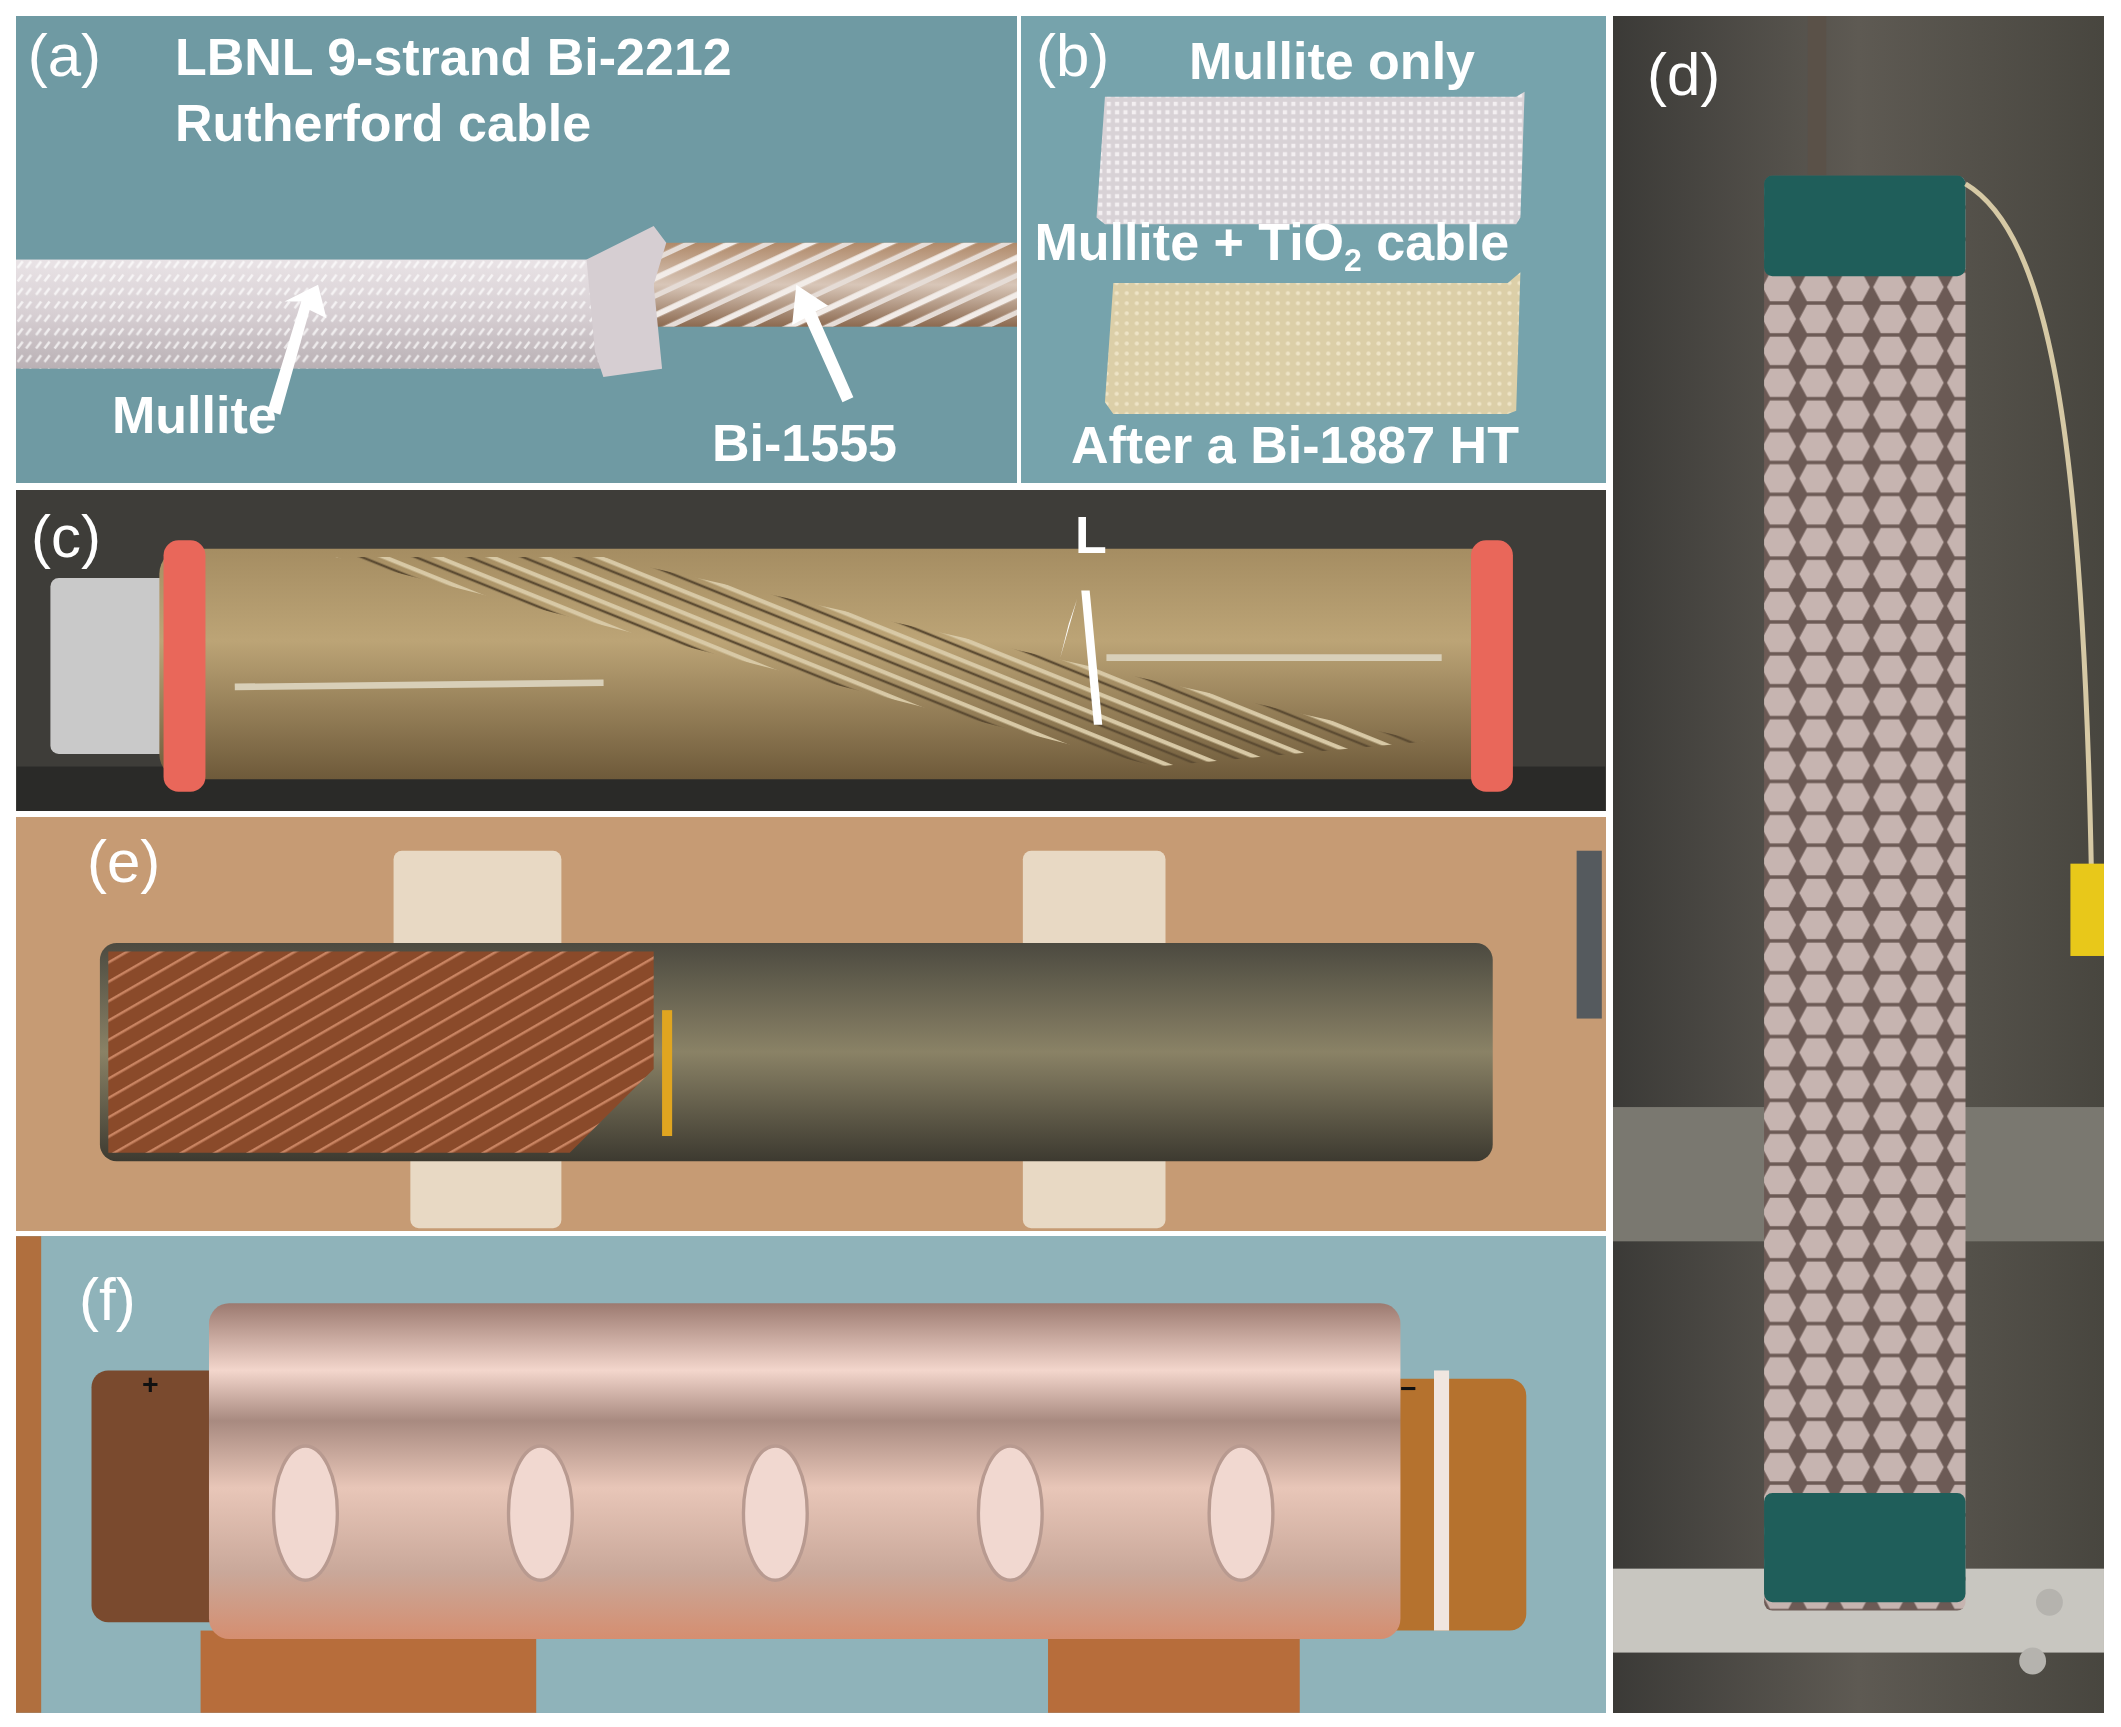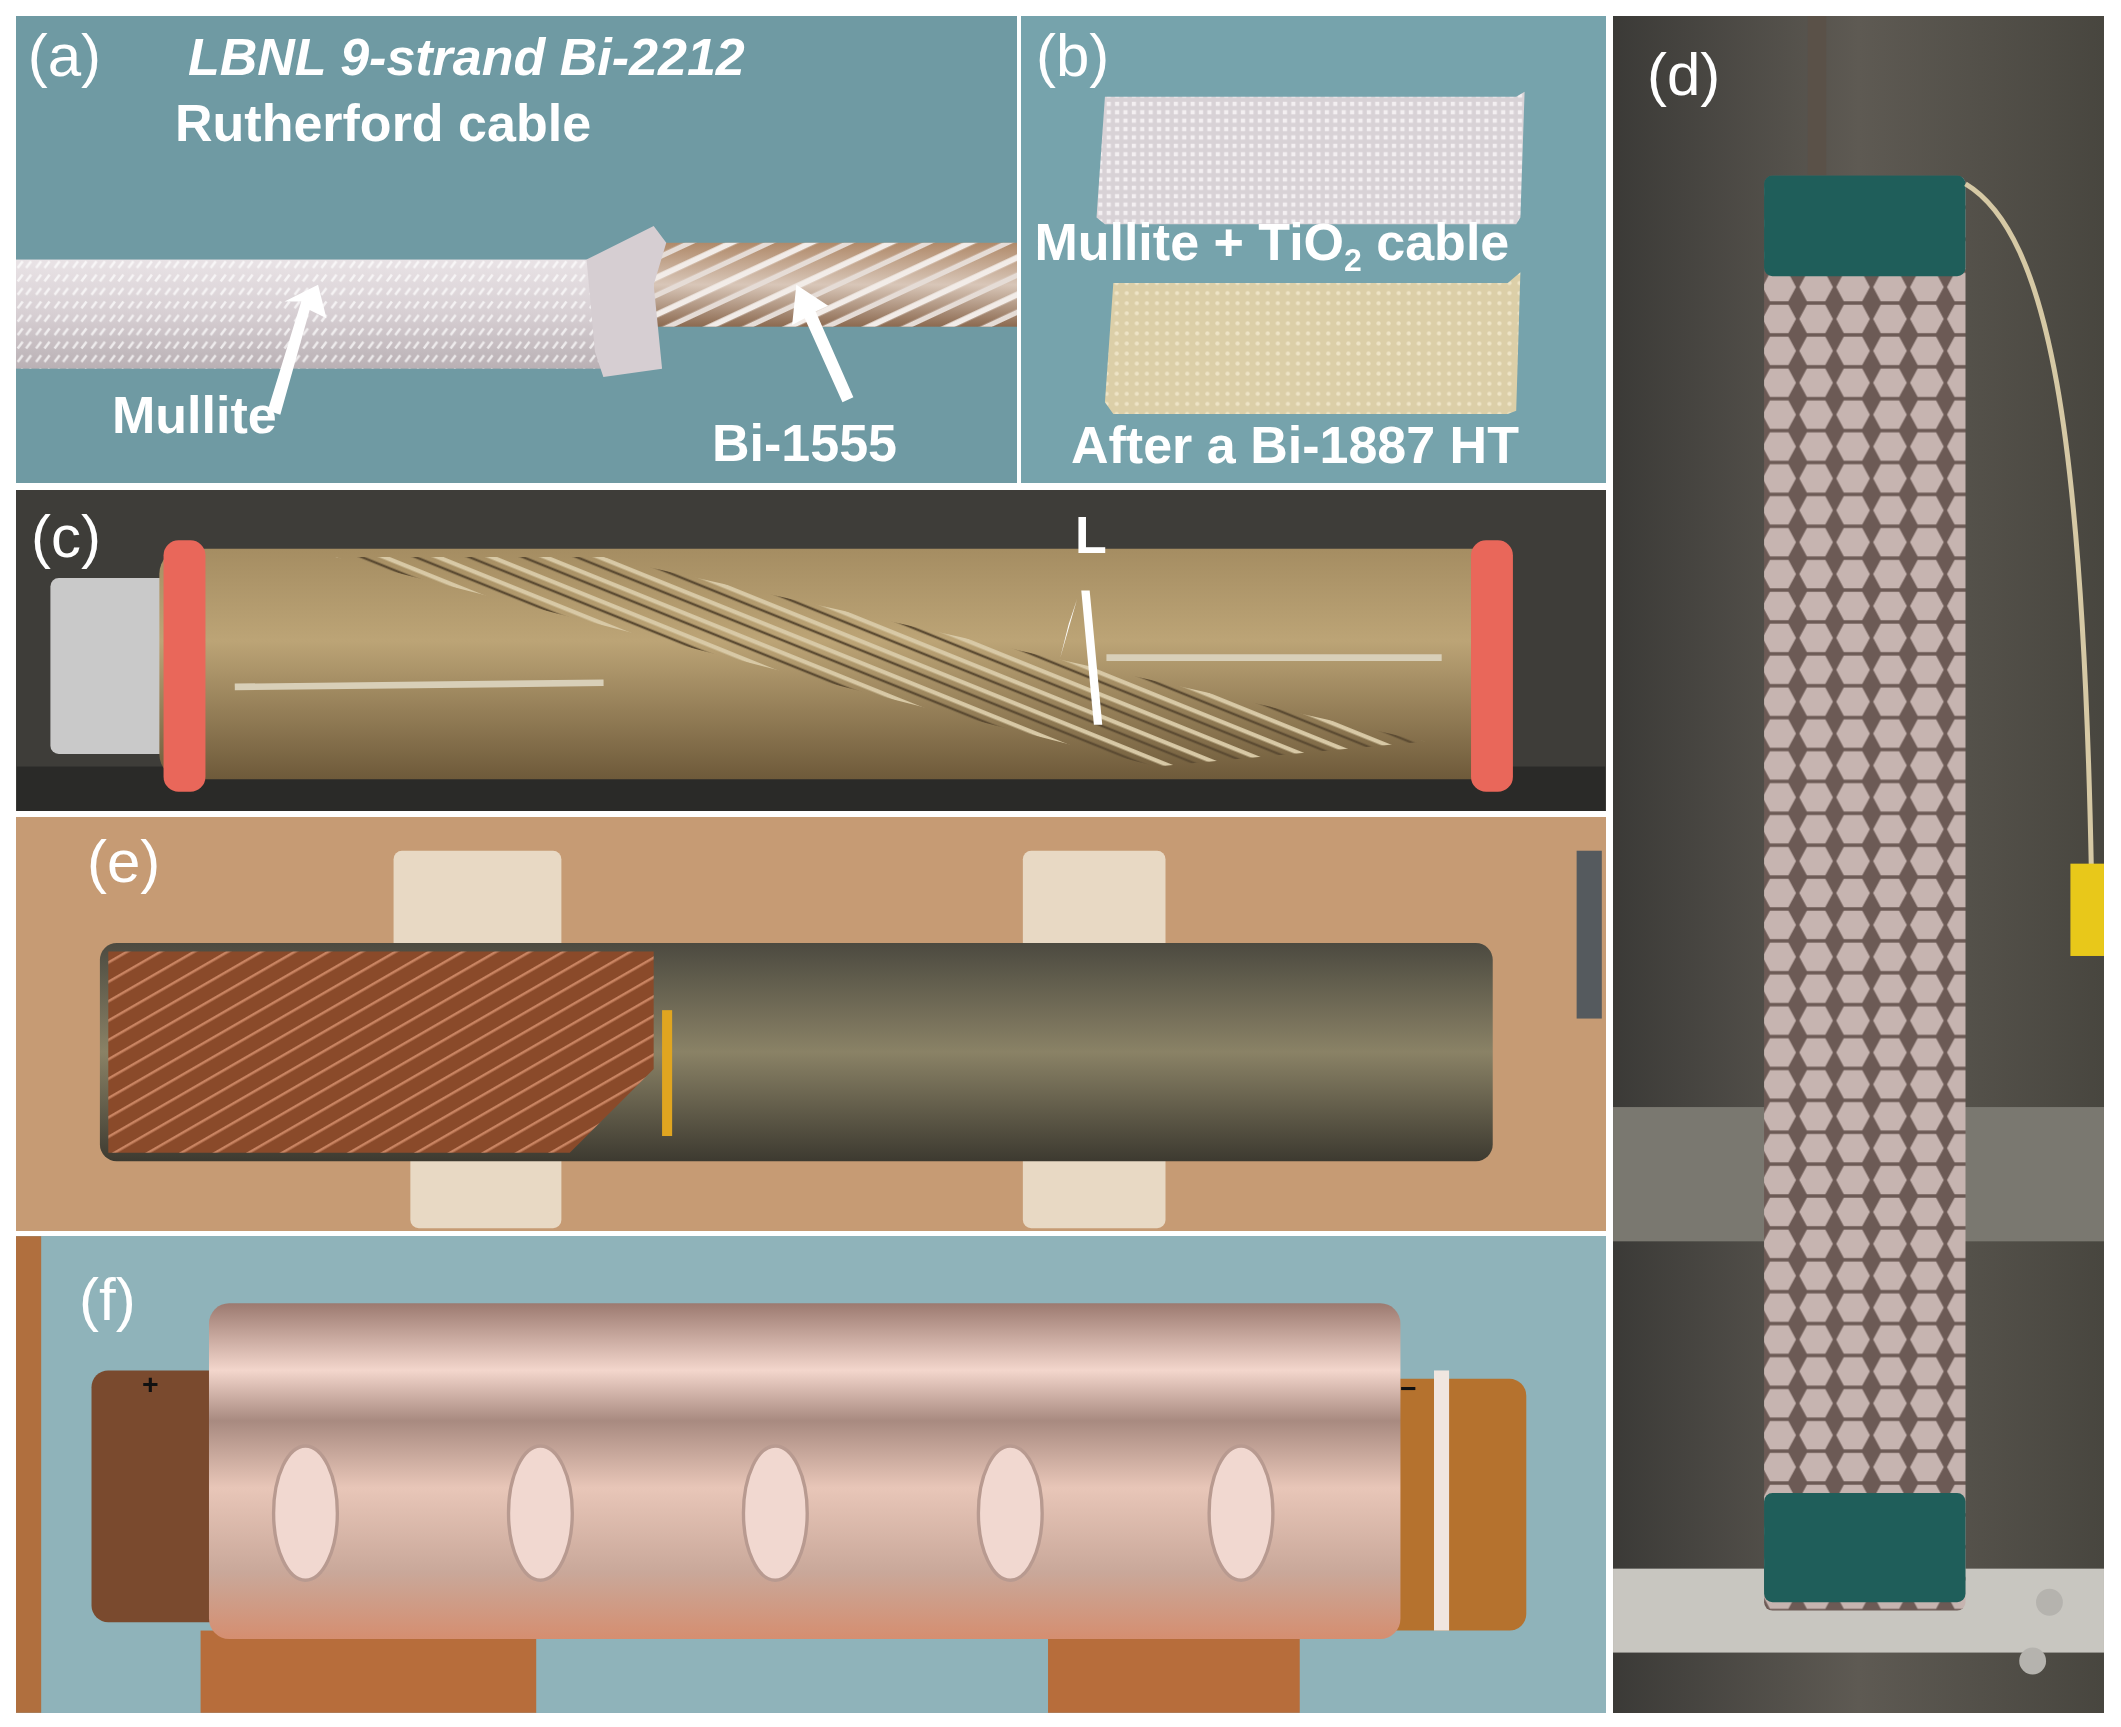--- a/index.html
+++ b/index.html
@@ -52,21 +52,21 @@
 
     <rect x="0" y="290" width="760" height="130" fill="url(#mulG)"></rect>
     <rect x="0" y="290" width="760" height="130" fill="url(#weave)"></rect>
 
     <polygon points="680,290 760,250 775,270 760,320 770,420 700,430 690,400" fill="#d6ced2"></polygon>
 
     <polygon points="300,470 340,340 320,340 360,320 370,360 350,350 315,475" fill="#ffffff"></polygon>
     <polygon points="985,460 940,360 925,368 930,320 968,345 953,352 998,454" fill="#ffffff"></polygon>
   </svg>
   <div class="lbl plabel" style="left:11.7px; top:10px;">(a)</div>
-  <div class="lbl cap" style="left:172px; top:15px;font-style:italic;">LBNL 9-strand Bi-2212</div>
+  <div class="lbl cap" style="left:159px; top:15px;">LBNL 9-strand Bi-2212</div>
   <div class="lbl cap" style="left:159px; top:81px;">Rutherford cable</div>
   <div class="lbl cap" style="left:80px; top:373px;margin-left:16px;">Mullite</div>
   <div class="lbl cap" style="left:696px; top:401px;">Bi-1555</div>
 </div>
 
 <div id="pb" class="panel">
   <svg width="585" height="467" viewBox="0 0 697 556">
     <defs>
       <pattern id="grid1" width="10" height="10" patternUnits="userSpaceOnUse">
         <rect width="10" height="10" fill="#d8d2d6"></rect>
@@ -74,20 +74,21 @@
       </pattern>
       <pattern id="grid2" width="12" height="12" patternUnits="userSpaceOnUse">
         <rect width="12" height="12" fill="#dccfa8"></rect>
         <circle cx="6" cy="6" r="2.5" fill="#eee4c6"></circle>
       </pattern>
     </defs>
     <path d="M100 96 L590 96 L600 90 L595 240 L590 248 L100 248 L90 240 L100 96 Z" fill="url(#grid1)"></path>
     <path d="M110 318 L580 318 L595 305 L590 470 L580 474 L110 474 L100 460 L110 318 Z" fill="url(#grid2)"></path>
   </svg>
   <div class="lbl plabel" style="left:15px; top:10px;">(b)</div>
+  <div class="lbl cap" style="left:168px; top:18.5px;">Mullite only</div>
   <div class="lbl cap" style="left:13.4px; top:200px;"><span>Mullite + TiO</span><sub style="font-size:32px;">2</sub><span> cable</span></div>
   <div class="lbl cap" style="left:50px; top:403px;">After a Bi-1887 HT</div>
 </div>
 
 <div id="pc" class="panel">
   <svg width="1590" height="321" viewBox="0 0 1895 383">
     <defs>
       <linearGradient id="brass" x1="0" y1="0" x2="0" y2="1">
         <stop offset="0" stop-color="#a58d62"></stop>
         <stop offset="0.4" stop-color="#bca476"></stop>

